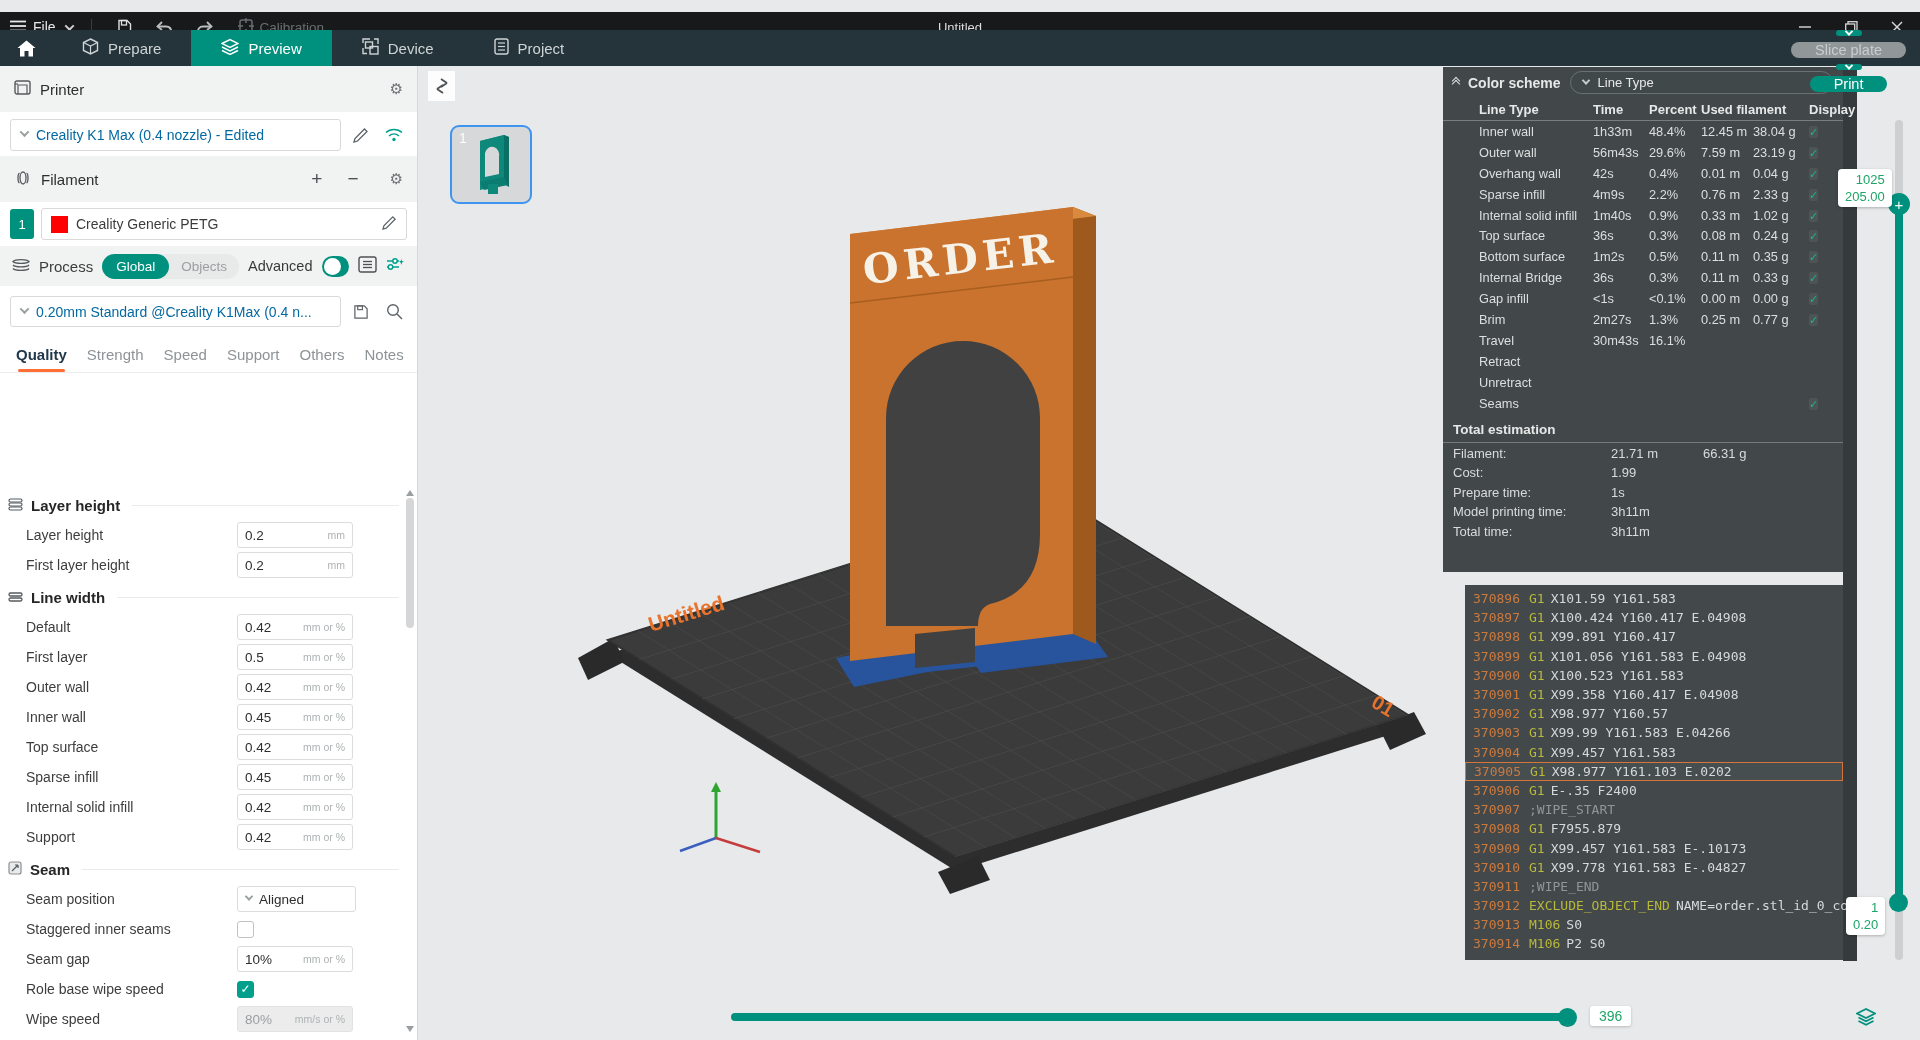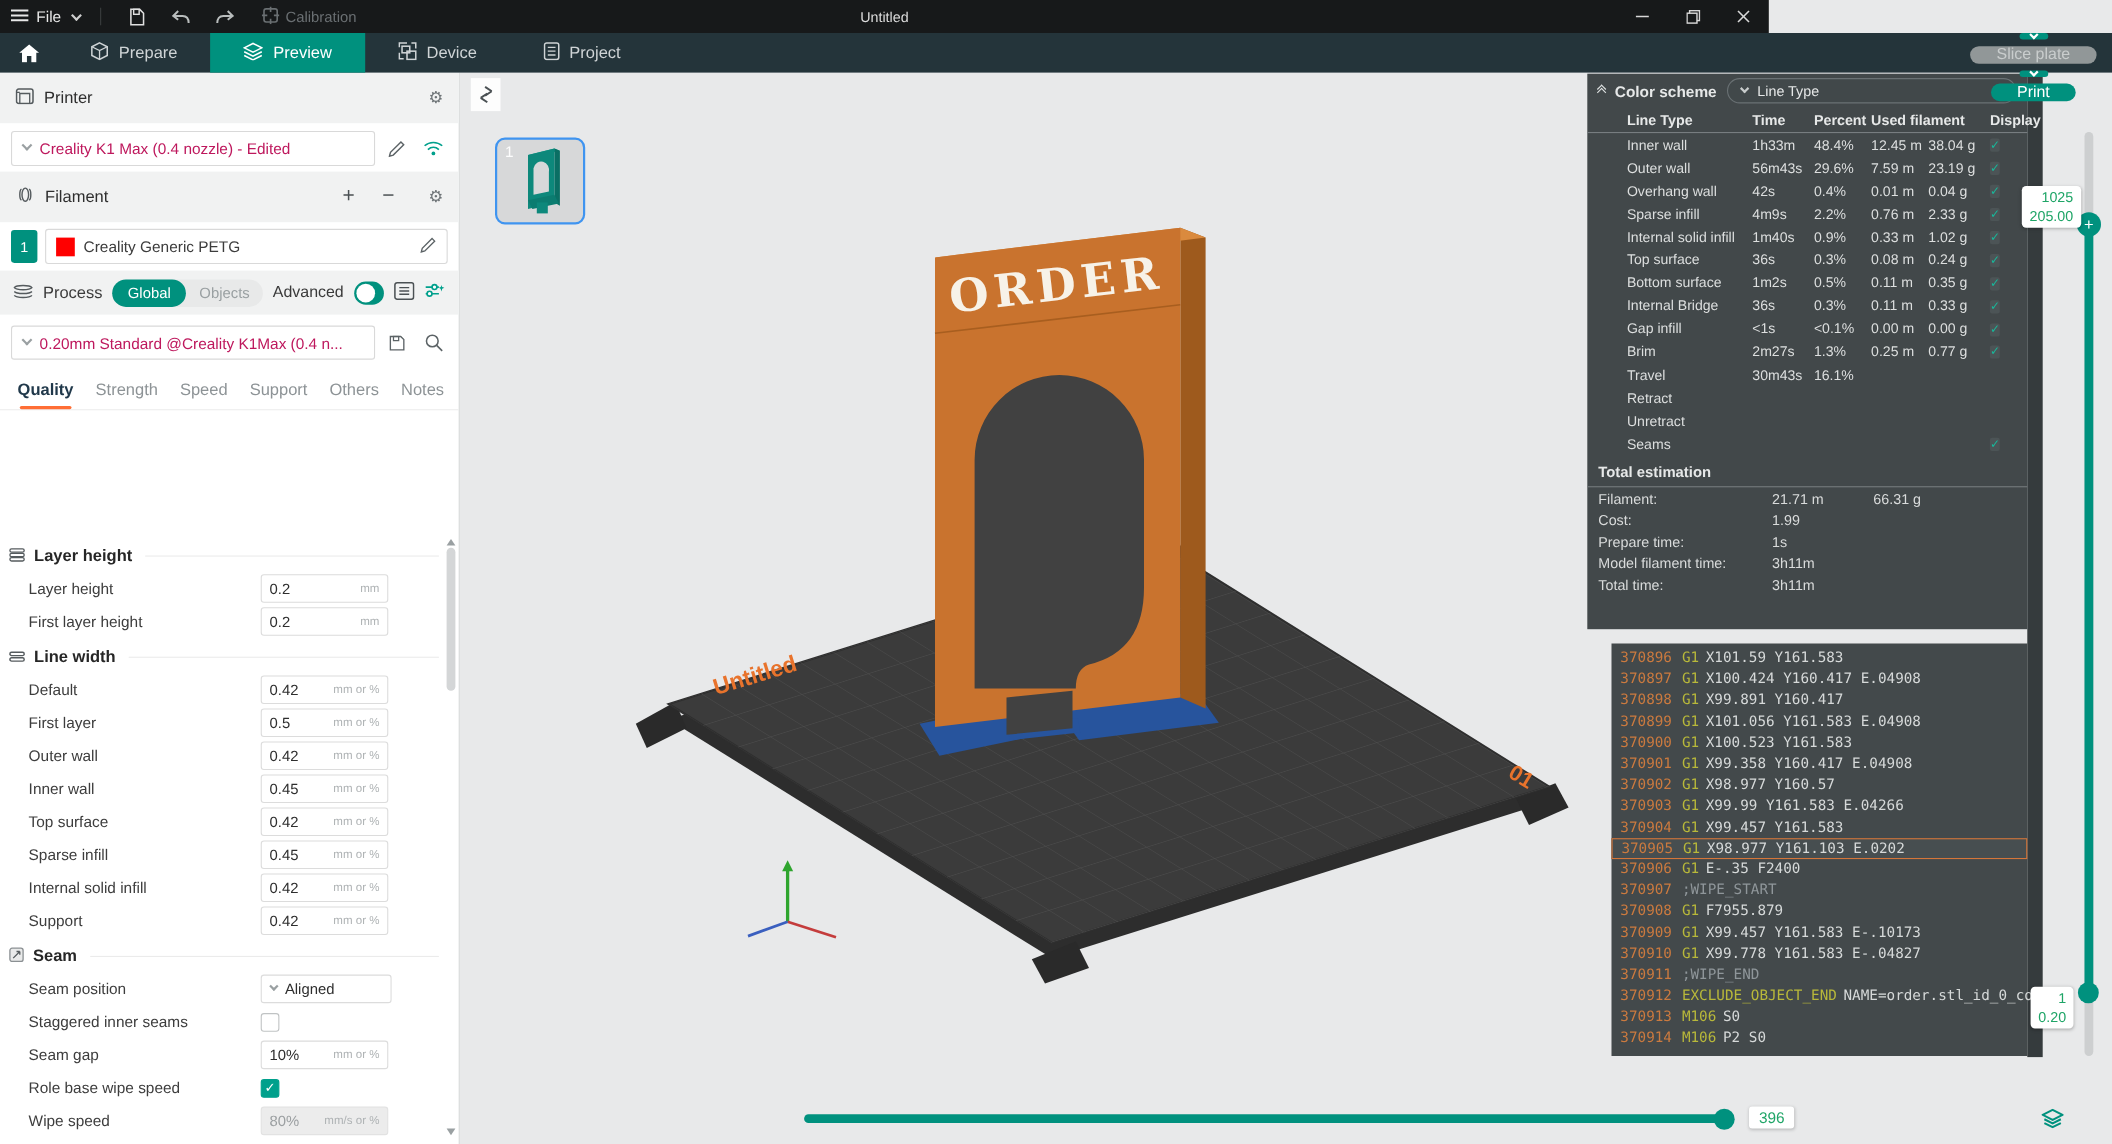--- a/index.html
+++ b/index.html
@@ -1,21 +1,21 @@
 <!DOCTYPE html>
 <html><head>
 <meta charset="utf-8">
 <style>
   * { margin:0; padding:0; box-sizing:border-box; }
   html,body { width:1920px; height:1040px; overflow:hidden;
     font-family:"Liberation Sans", sans-serif; background:#e8e9ea; }
   .abs { position:absolute; }
 
   
-  #titlebar { position:absolute; left:0; top:0; width:1608px; height:30px;
+  #titlebar { position:absolute; left:0; top:12px; width:1920px; height:30px;
     background:#17191a; display:flex; align-items:center; color:#e8e8e8; z-index:40; }
   .tb-left { display:flex; align-items:center; gap:10px; padding-left:10px; }
   .menu-btn { display:flex; align-items:center; gap:7px; font-size:14px; cursor:pointer; }
   .tb-sep { width:1px; height:16px; background:#3a3d3f; margin:0 8px; }
   .tb-ic { width:30px; height:24px; display:flex; align-items:center; justify-content:center; }
   .tb-calib { display:flex; align-items:center; gap:6px; color:#6a6f72; font-size:13.5px; margin-left:8px; }
   #win-title { position:absolute; left:50%; transform:translateX(-50%); font-size:13px; color:#dcdcdc; }
   .tb-right { position:absolute; right:0; top:0; display:flex; height:30px; }
   .winbtn { width:46px; height:30px; display:flex; align-items:center; justify-content:center; }
   .chev { display:inline-block; width:7px; height:7px; border-right:2px solid currentColor;
@@ -38,21 +38,21 @@
 
   
   #leftpanel { position:absolute; left:0; top:66px; width:418px; height:974px;
     background:#fff; border-right:1px solid #d5d7d8; z-index:30; font-size:14px; color:#3c3c3c; }
   .sec-head { height:46px; background:#f1f2f2; display:flex; align-items:center;
     padding:0 14px; gap:9px; font-size:15px; color:#2e2e2e; }
   .sec-head .sp { flex:1; }
   .gear { color:#6d7376; font-size:15px; }
   .pmrow { display:flex; align-items:center; padding:7px 10px 5px 10px; gap:7px; }
   .selbox { flex:1; height:32px; border:1px solid #d9d9d9; border-radius:3px;
-    display:flex; align-items:center; gap:8px; padding:0 10px; background:#fff; color:#be185d; }
+    display:flex; align-items:center; gap:8px; padding:0 10px; background:#fff; color:#0369a1; }
   .selbox .chev { color:#9aa0a2; margin-top:-3px; }
   .selbox.gray { background:#ededee; color:#9a9fa1; border-color:#e2e2e2; }
   .icbtn { width:26px; display:flex; justify-content:center; color:#5c6366; }
   .bedrow { display:flex; align-items:center; padding:4px 10px 8px 12px; gap:12px; }
   .bedrow .lbl { font-size:14.5px; color:#2f2f2f; width:84px; }
   .filrow { display:flex; align-items:center; padding:6px 10px; gap:7px; }
   .slotbadge { width:24px; height:30px; background:#00917e; color:#fff; border-radius:3px;
     display:flex; align-items:center; justify-content:center; font-size:13px; }
   .filbox { flex:1; height:32px; border:1px solid #d9d9d9; border-radius:3px;
     display:flex; align-items:center; gap:8px; padding:0 9px; }
@@ -826,21 +826,21 @@
           <span>Cost:</span>
           <span>1.99</span>
           <span></span>
         </div>
         <div class="terow">
           <span>Prepare time:</span>
           <span>1s</span>
           <span></span>
         </div>
         <div class="terow">
-          <span>Model filament time:</span>
+          <span>Model printing time:</span>
           <span>3h11m</span>
           <span></span>
         </div>
         <div class="terow">
           <span>Total time:</span>
           <span>3h11m</span>
           <span></span>
         </div>
       </div>
   </div>

